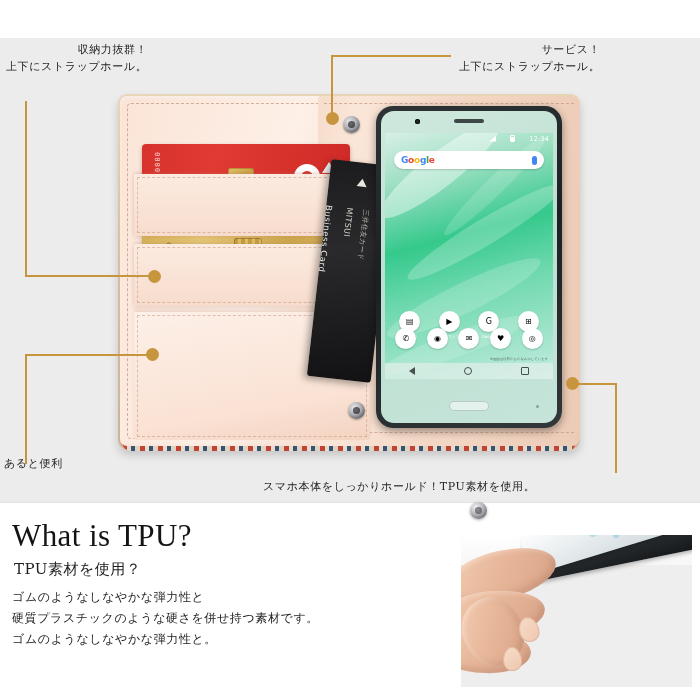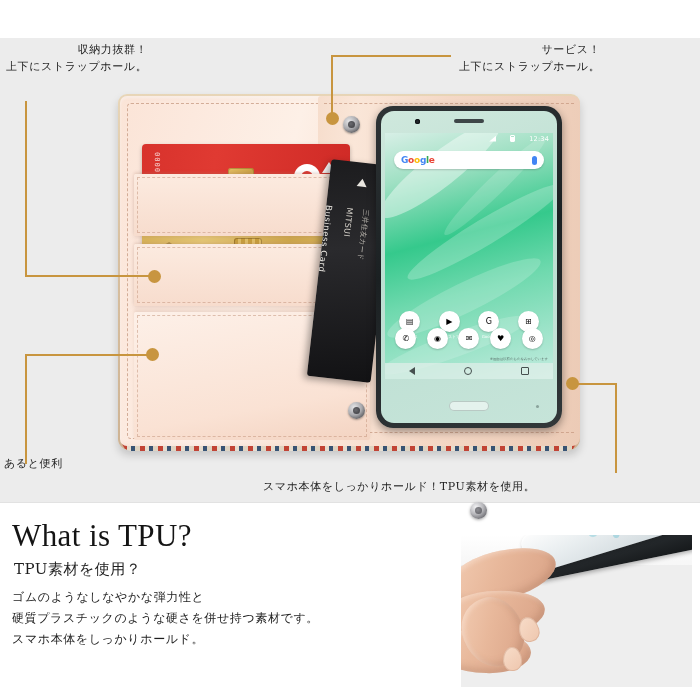--- a/index.html
+++ b/index.html
@@ -665,21 +665,21 @@
   <div id="section-hairline"></div>
 
   <div id="bottom-section">
 
     <div id="tpu-title">What is TPU?</div>
     <div id="tpu-sub">TPU素材を使用？</div>
 
     <div id="tpu-body">
       <div>ゴムのようなしなやかな弾力性と</div>
       <div>硬質プラスチックのような硬さを併せ持つ素材です。</div>
-      <div>スマホ本体をしっかりホールド。</div>
+      <div>ゴムのようなしなやかな弾力性と。</div>
     </div>
 
     <div id="tpu-photo">
       <div id="tpu-photo-bg"></div>
 
       <div id="tpu-case">
         <div id="tpu-case-dark"></div>
         <div id="tpu-case-outer">
           <div id="tpu-glitter"></div>
 

